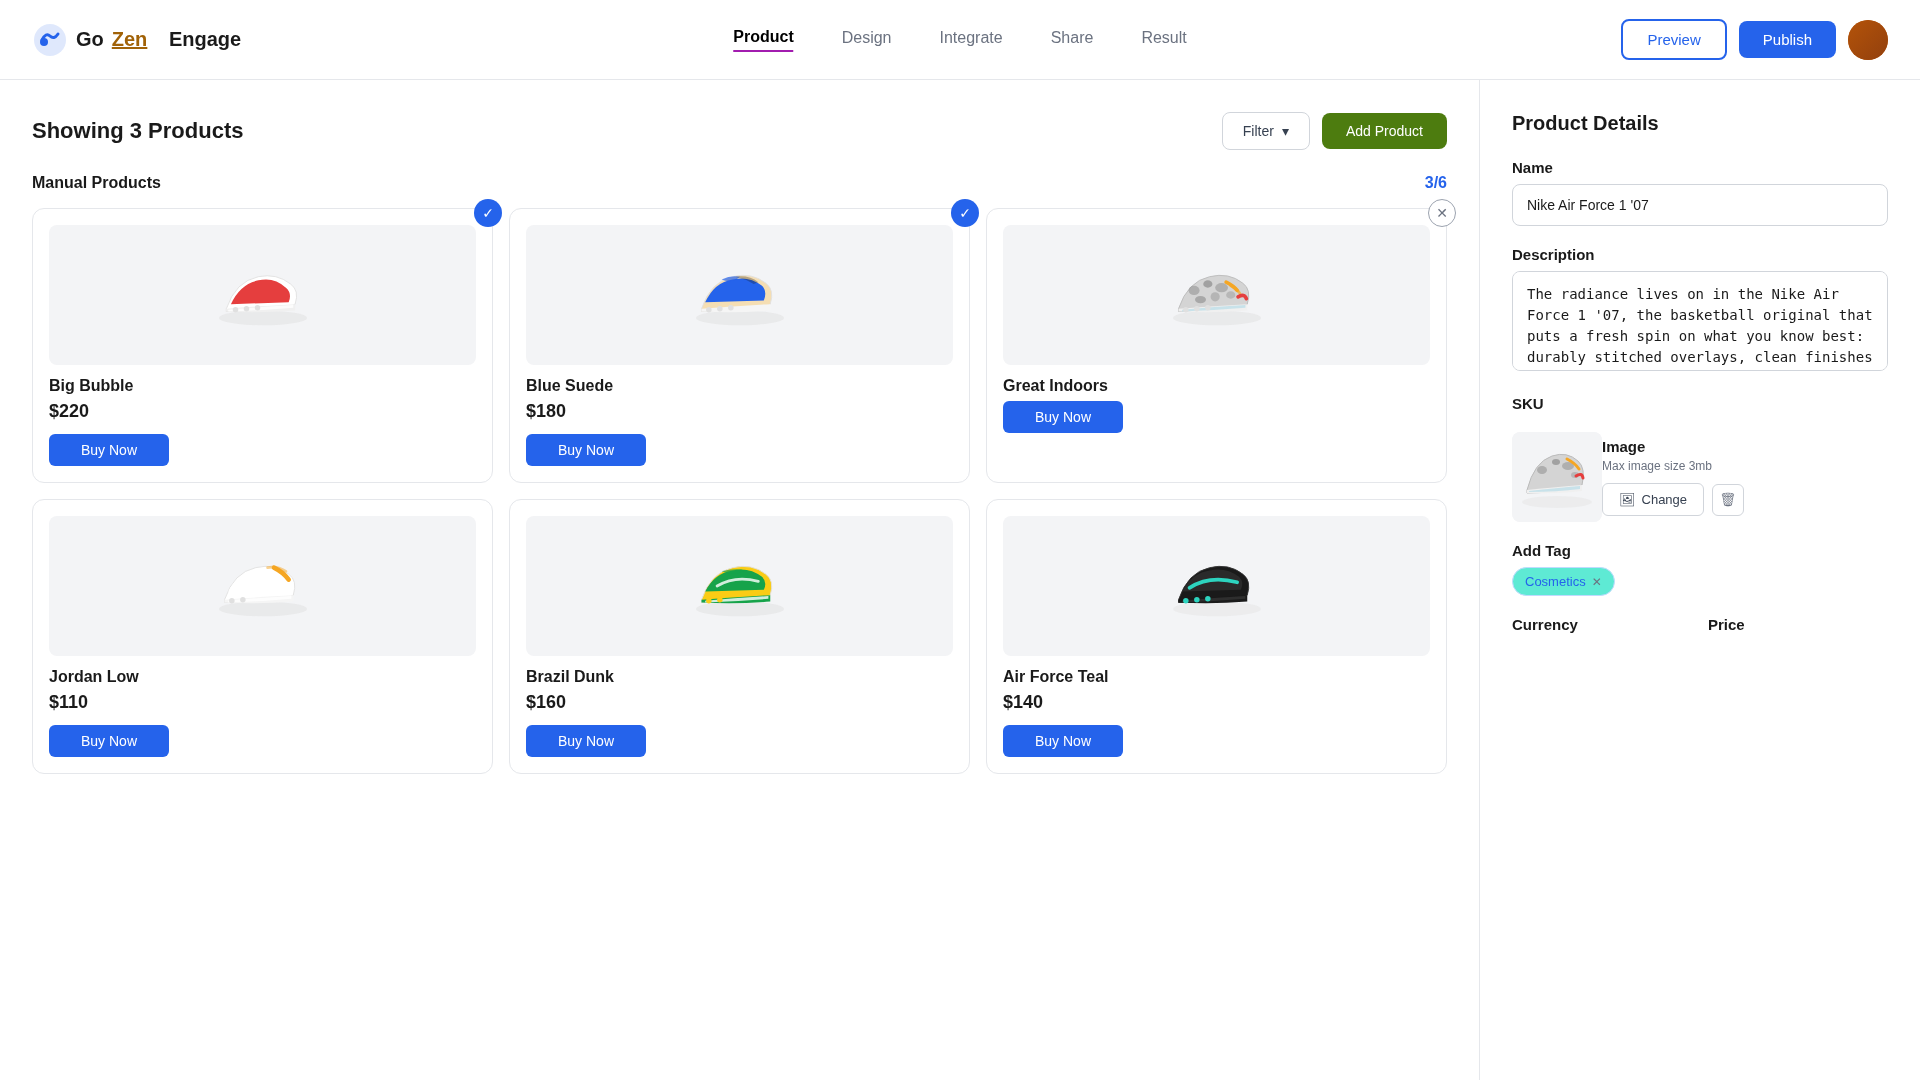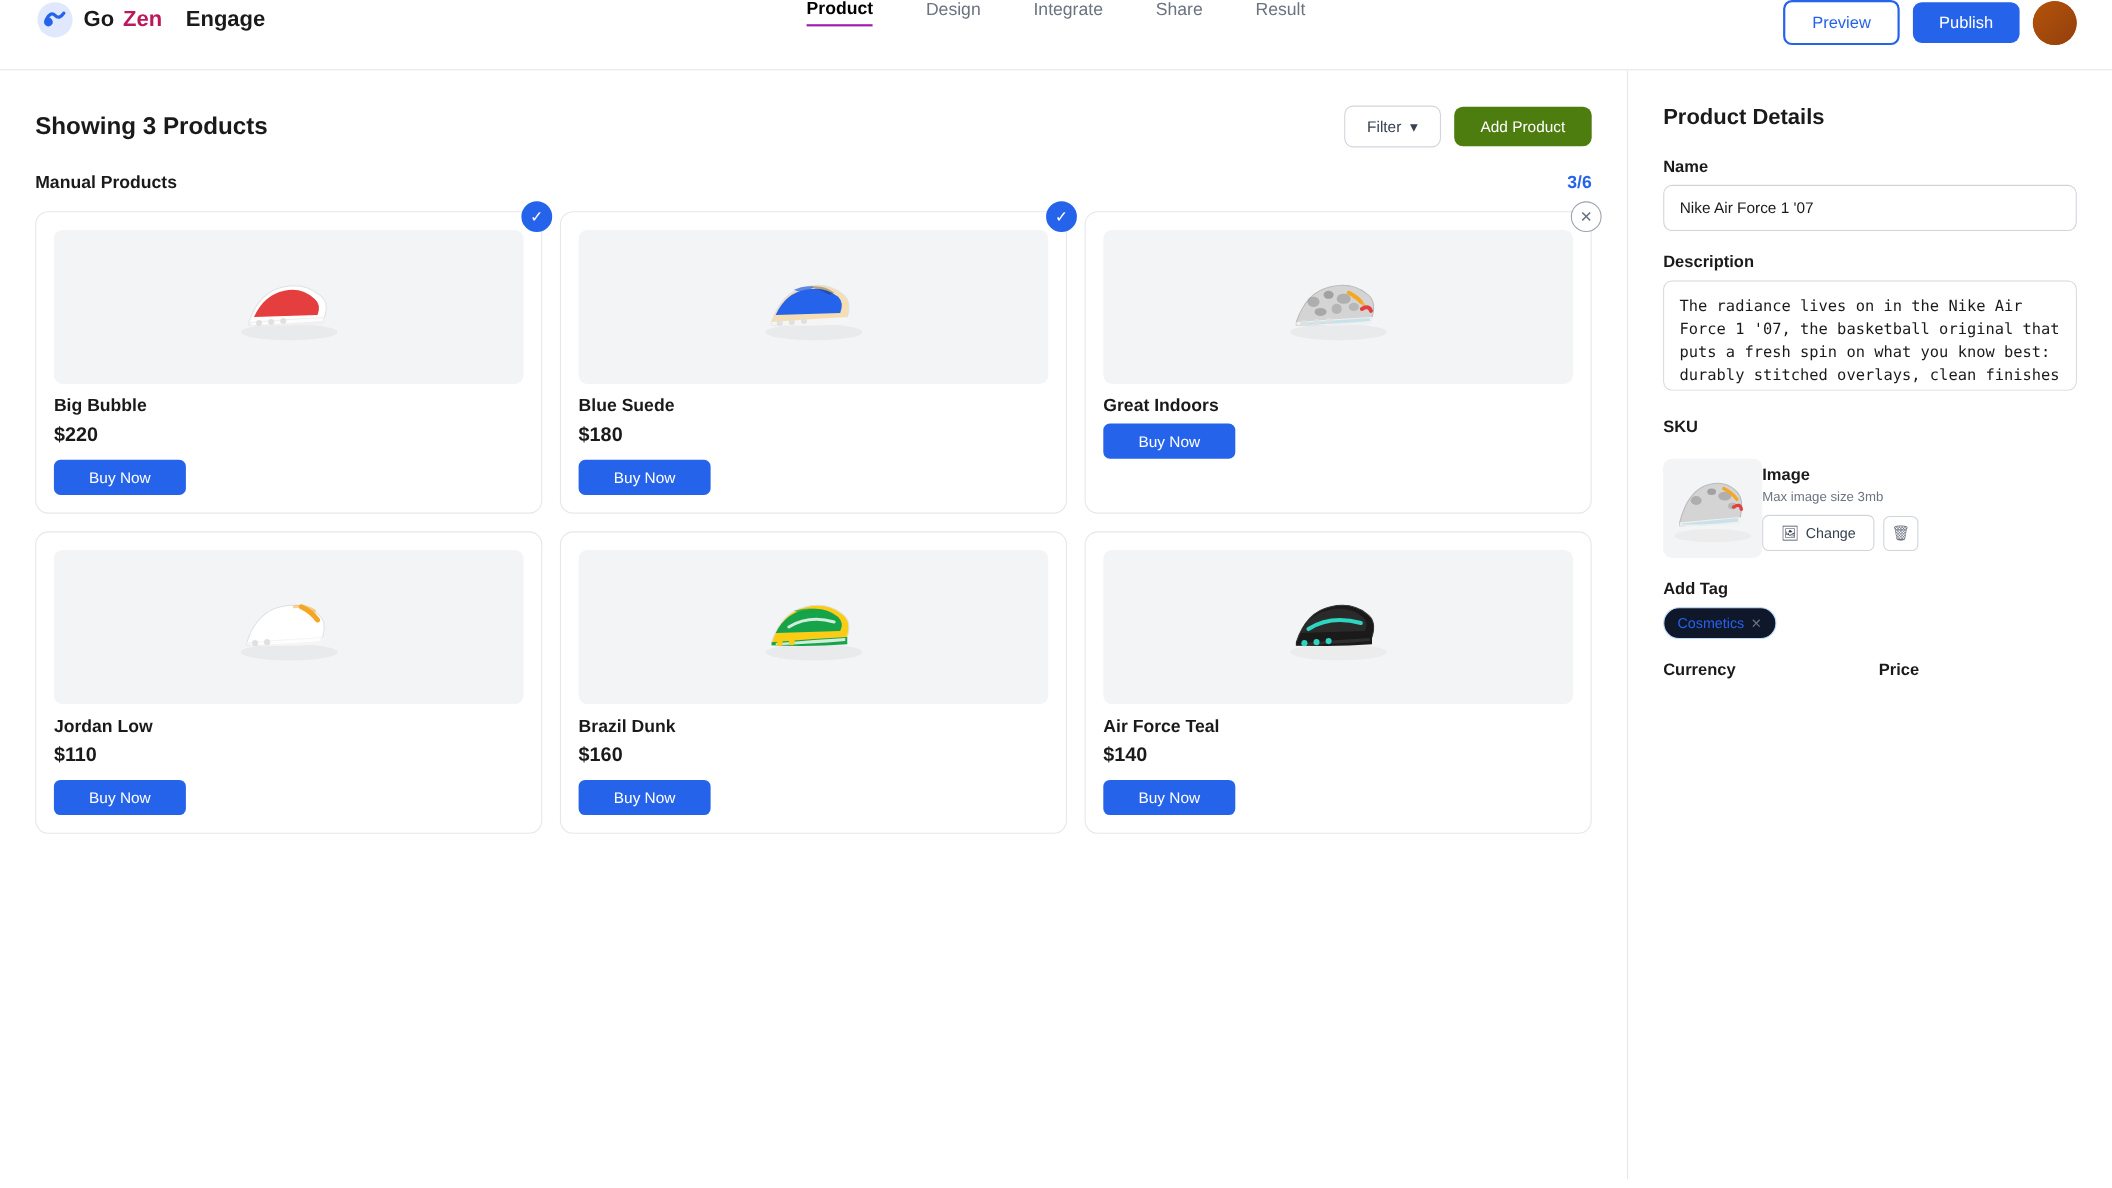--- a/index.html
+++ b/index.html
@@ -1,41 +1,41 @@
 <!DOCTYPE html>
 <html><head>
   <meta charset="utf-8">
   <style>
     * { box-sizing: border-box; margin: 0; padding: 0; }
     body { font-family: -apple-system, BlinkMacSystemFont, 'Segoe UI', sans-serif; background: #fff; color: #1a1a1a; }
 
     
     .header {
       display: flex;
-      align-items: flex-start;
-      padding: 0 32px;
-      height: 64px;
+      align-items: center;
+      padding: 12px 32px;
+      height: 80px;
       border-bottom: 1px solid #e5e7eb;
       position: relative;
     }
     .logo {
       display: flex;
       align-items: center;
       gap: 8px;
       font-size: 20px;
       font-weight: 700;
       color: #1a1a1a;
       min-width: 200px;
     }
     .logo-icon {
       width: 36px;
       height: 36px;
     }
     .logo-go { color: #1a1a1a; }
-    .logo-zen { color: #be185d; }
+    .logo-zen { color: #a16207; text-decoration: underline; }
     .nav {
       display: flex;
       align-items: center;
       gap: 48px;
       position: absolute;
       left: 50%;
       transform: translateX(-50%);
     }
     .nav-item {
       font-size: 16px;
@@ -341,21 +341,21 @@
     .tags-container {
       display: flex;
       flex-wrap: wrap;
       gap: 8px;
     }
     .tag {
       display: flex;
       align-items: center;
       gap: 6px;
       padding: 6px 12px;
-      background: #0f172a;
+      background: #5eead4;
       border: 1px solid #bfdbfe;
       border-radius: 20px;
       font-size: 13px;
       color: #2563eb;
     }
     .tag-remove {
       cursor: pointer;
       color: #6b7280;
       font-size: 12px;
     }

